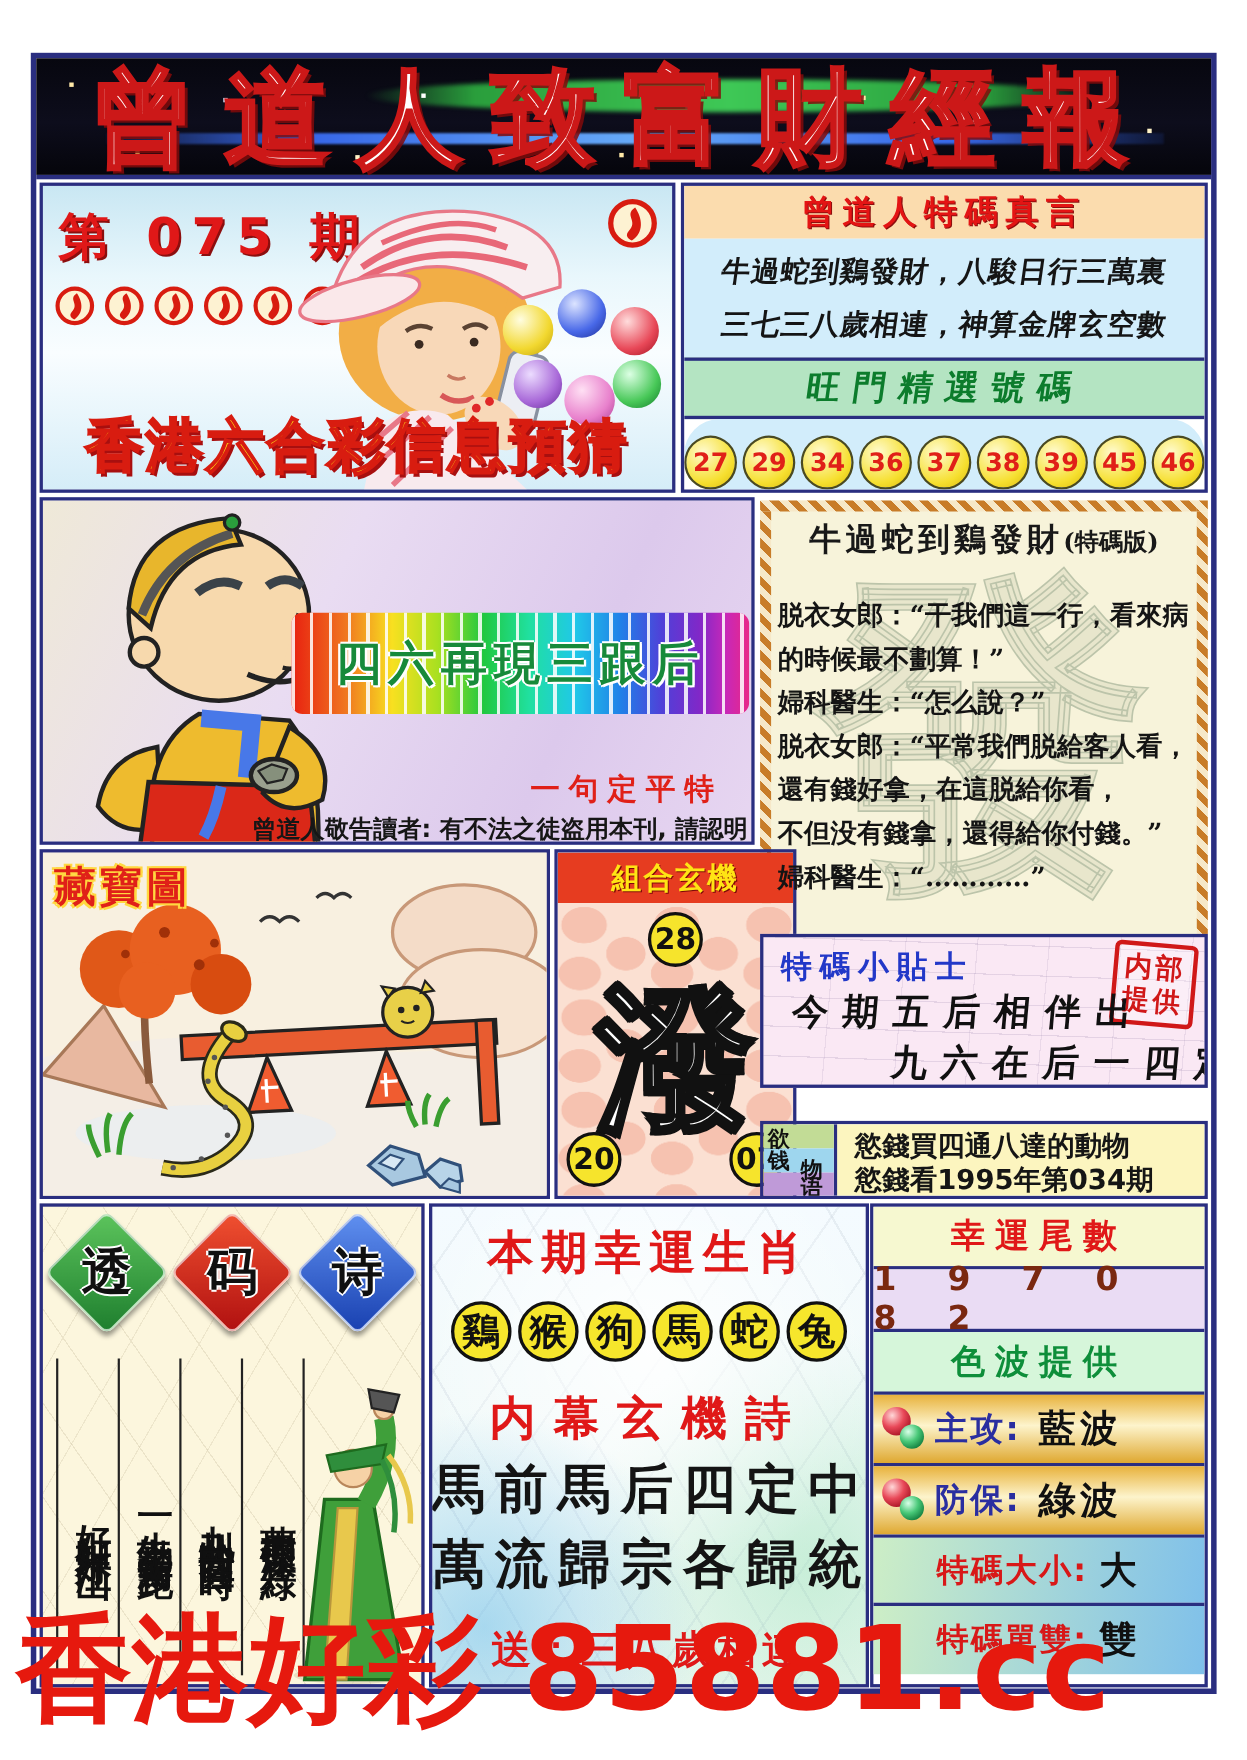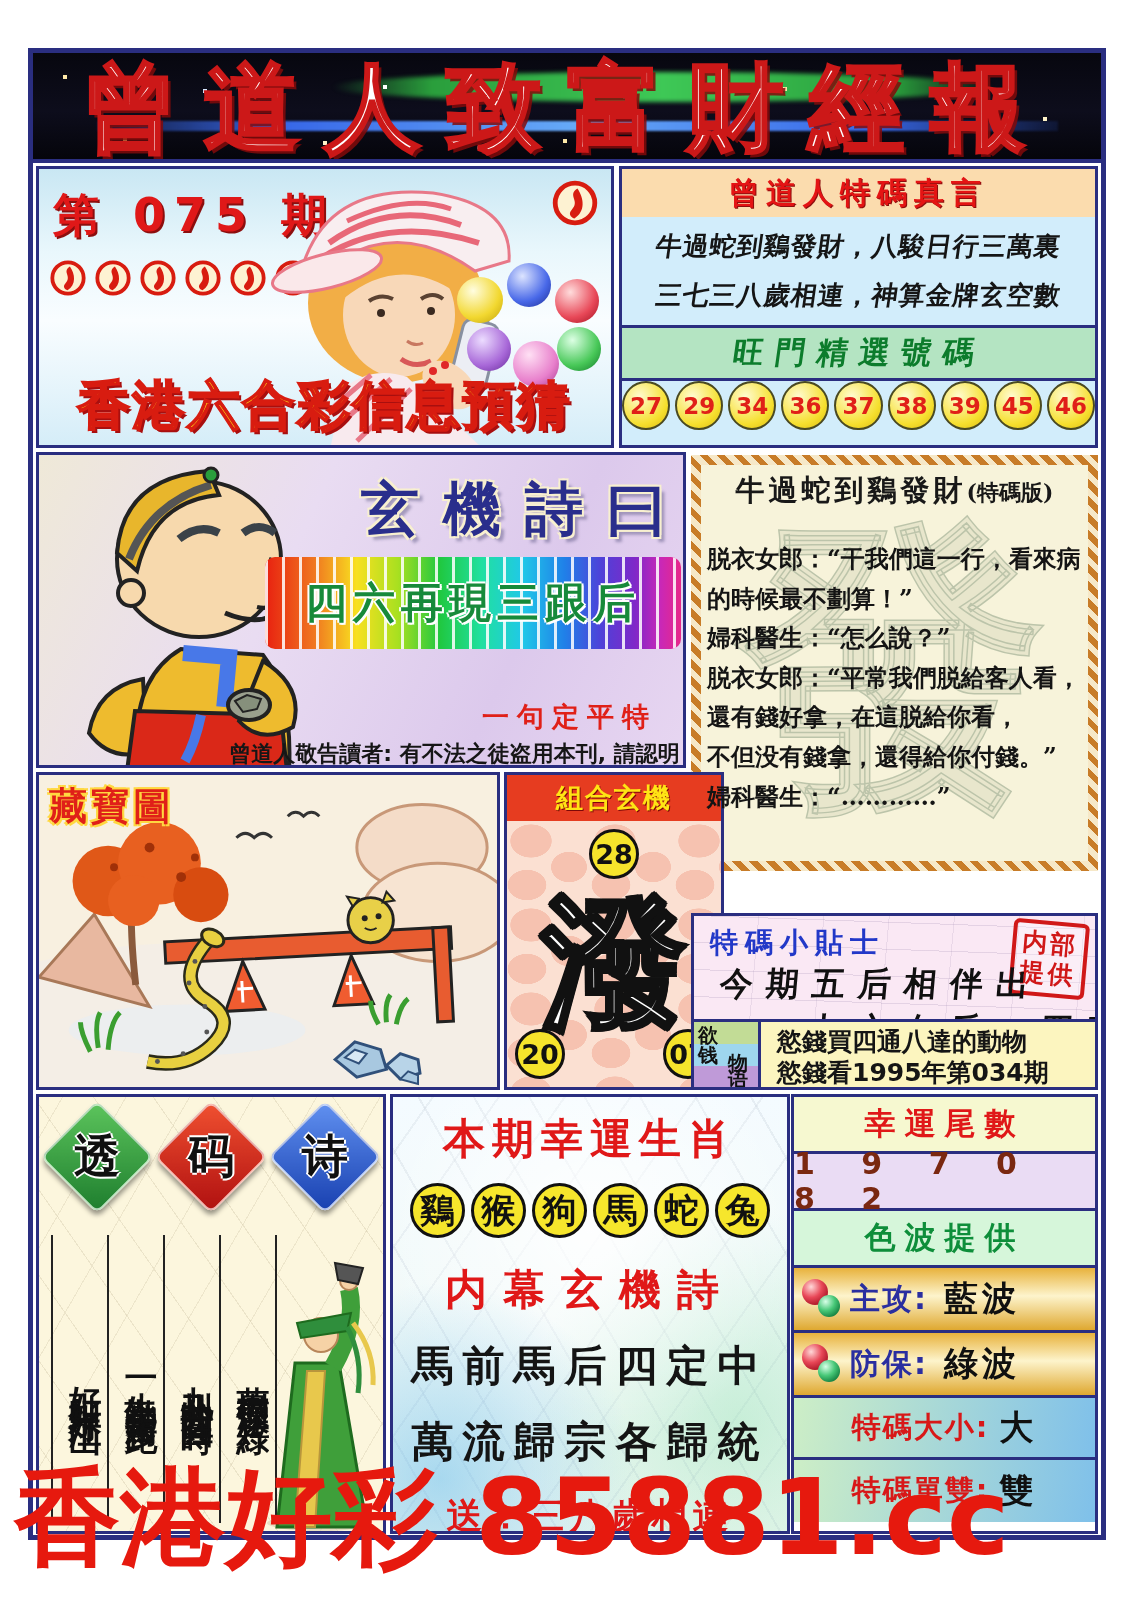--- a/index.html
+++ b/index.html
@@ -44,21 +44,21 @@
 
   
   #p-truth{left:619px;top:166px;width:479px;height:282px;display:flex;flex-direction:column;}
   #truth-header{height:48px;background:#fbdcae;display:flex;align-items:center;justify-content:center;}
   #truth-header span{font-size:30px;font-weight:900;color:#e41414;letter-spacing:7px;text-shadow:1px 1px 0 #8c0e0e;}
   #truth-verse{flex:1;background:#d2edfb;display:flex;flex-direction:column;justify-content:center;gap:14px;}
   .verse-line{text-align:center;font-size:26px;font-weight:900;color:#151515;letter-spacing:1px;transform:skewX(-8deg);}
   #truth-band{height:50px;background:#b4e4c2;border-top:3px solid #2a2e80;border-bottom:3px solid #2a2e80;
      display:flex;align-items:center;justify-content:center;}
   #truth-band span{font-size:31px;font-weight:900;color:#0c7c2c;letter-spacing:11px;transform:skewX(-8deg);}
-  #truth-nums{height:64px;background:#d2edfb;display:flex;align-items:flex-start;justify-content:center;gap:5px;}
+  #truth-nums{height:64px;background:#d2edfb;display:flex;align-items:flex-end;justify-content:center;gap:5px;border-radius:32px;}
   .numball{width:45px;height:45px;border-radius:50%;border:2px solid #4a4a22;
      background:radial-gradient(circle at 35% 30%,#fffbd0,#f6df2e 65%,#d8b810);
      display:flex;align-items:center;justify-content:center;font-size:23px;font-weight:900;color:#e02018;}
 
   
   #p-mystic{left:36px;top:452px;width:650px;height:316px;
      background:linear-gradient(115deg,#efe9d8 0%,#e9dcf2 38%,#dcc9ec 72%,#e7d6f1 100%);}
   #monk{left:-8px;bottom:-6px;width:300px;height:330px;}
   #mystic-title{left:322px;top:16px;font-size:58px;font-weight:900;color:#2a2e8c;letter-spacing:24px;white-space:nowrap;
      text-shadow:2px 2px 0 #f8f0d0,-2px -2px 0 #f8f0d0,2px -2px 0 #f8f0d0,-2px 2px 0 #f8f0d0,5px 5px 3px rgba(40,40,90,.35);}
@@ -102,21 +102,21 @@
   .bigball{position:absolute;width:50px;height:50px;border-radius:50%;background:#f6e42c;border:3px solid #111;
      display:flex;align-items:center;justify-content:center;font-size:27px;font-weight:900;color:#111;box-sizing:border-box;}
   #combo-28{left:50%;top:8px;transform:translateX(-50%);}
   #combo-35{left:8px;bottom:8px;}
   #combo-07{right:8px;bottom:8px;}
   #combo-char{left:50%;top:54%;transform:translate(-50%,-50%);font-size:145px;font-weight:900;color:#fff;
      -webkit-text-stroke:4px #111;font-family:"DejaVu Serif",serif;
      text-shadow:2px 2px 0 #111,-2px -2px 0 #111,2px -2px 0 #111,-2px 2px 0 #111;}
 
   
-  #p-tips{left:691px;top:913px;width:407px;height:140px;background:#fae8f4;
+  #p-tips{left:691px;top:849px;width:407px;height:140px;background:#fae8f4;
      background-image:repeating-linear-gradient(2deg,transparent 0 26px,rgba(150,130,170,.22) 26px 27px),
        repeating-linear-gradient(95deg,transparent 0 64px,rgba(150,130,170,.16) 64px 65px);}
   #tips-title{left:16px;top:8px;font-size:28px;font-weight:900;color:#2238c8;letter-spacing:7px;font-family:"DejaVu Serif",serif;}
   #tips-seal{right:8px;top:5px;width:76px;height:76px;border:4px solid #d01818;border-radius:6px;
      transform:rotate(5deg);background:rgba(255,255,255,.25);display:flex;flex-direction:column;
      align-items:center;justify-content:center;box-sizing:border-box;}
   #tips-seal div{font-size:25px;font-weight:900;color:#d01818;letter-spacing:3px;line-height:1.2;font-family:"DejaVu Serif",serif;}
   .tips-line{position:absolute;font-size:33px;font-weight:800;color:#101010;letter-spacing:13px;
      font-family:"DejaVu Serif",serif;transform:skewX(-5deg);white-space:nowrap;}
   #tips-line1{left:26px;top:46px;}
@@ -159,21 +159,21 @@
        radial-gradient(circle at 50% 30%,rgba(255,255,255,.9),transparent 60%),
        radial-gradient(circle at 88% 75%,rgba(150,225,180,.45),transparent 45%),
        repeating-linear-gradient(60deg,transparent 0 46px,rgba(200,210,220,.35) 46px 48px),
        repeating-linear-gradient(-55deg,transparent 0 52px,rgba(200,210,220,.3) 52px 54px),
        linear-gradient(#f4fbff,#eef8f2);}
   #z-title{margin-top:14px;font-size:42px;font-weight:900;color:#e01818;letter-spacing:7px;white-space:nowrap;}
   #z-circles{margin-top:16px;display:flex;justify-content:center;gap:6px;}
   .zball{width:55px;height:55px;border-radius:50%;background:#f6e62c;border:3px solid #111;box-sizing:border-box;
      display:flex;align-items:center;justify-content:center;font-size:34px;font-weight:900;color:#111;}
   #z-poemtitle{margin-top:24px;font-size:42px;font-weight:900;color:#e01818;letter-spacing:16px;white-space:nowrap;}
-  .z-line{margin-top:20px;font-size:42px;font-weight:800;color:#141414;letter-spacing:9px;white-space:nowrap;}
+  .z-line{margin-top:4px;font-size:48px;font-weight:800;color:#141414;letter-spacing:9px;white-space:nowrap;}
   #z-gift{margin-top:22px;font-size:36px;font-weight:800;color:#e01818;letter-spacing:5px;white-space:nowrap;}
 
   
   #p-lucky{left:791px;top:1094px;width:307px;height:440px;display:flex;flex-direction:column;}
   .lrow{border-bottom:3px solid #2a2e80;display:flex;align-items:center;justify-content:center;box-sizing:border-box;}
   .lrow:last-child{border-bottom:none;}
   #lr1{height:57px;background:#f6f8d0;font-size:31px;font-weight:900;color:#e01818;letter-spacing:9px;}
   #lr2{height:57px;background:#eadcf4;font-size:30px;font-weight:900;color:#7a2810;letter-spacing:18px;}
   #lr3{height:57px;background:#d6f6da;font-size:31px;font-weight:900;color:#0e8e3a;letter-spacing:9px;}
   .gold{background:linear-gradient(180deg,#e8b23c,#fdf4cc 45%,#dfa830);}
@@ -324,21 +324,20 @@
       <path d="M212 92 q16 -12 32 0" stroke="#3a4248" stroke-width="8" fill="none"></path>
       <path d="M238 118 q28 10 12 38 q-8 14 -24 10" stroke="#222" stroke-width="4" fill="#f7d9ad"></path>
       <path d="M194 172 q38 16 62 -6" stroke="#222" stroke-width="5" fill="none"></path>
       <path d="M252 178 q12 16 -4 24" stroke="#222" stroke-width="4" fill="none"></path>
       <circle cx="100" cy="152" r="13" fill="#f7d9ad" stroke="#222" stroke-width="4"></circle>
       <path d="M152 212 L198 216 L194 258 L238 262" stroke="#4878e8" stroke-width="16" fill="none"></path>
       <path d="M232 220 q42 26 30 66 q-32 18 -54 -6 Z" fill="#eebb2e" stroke="#222" stroke-width="4"></path>
       <ellipse cx="218" cy="264" rx="21" ry="15" fill="#9aa08e" stroke="#222" stroke-width="4"></ellipse>
       <path d="M204 260 l12 -6 l14 4 l-4 10 l-14 3 Z" fill="#86907c" stroke="#222" stroke-width="2"></path>
     </svg>
-    <div id="mystic-title" class="abs">玄機詩曰</div>
     <div id="rainbow">
       <span>四六再現三跟后</span>
     </div>
     <div id="mystic-tagline" class="abs">一句定平特</div>
     <div id="mystic-notice" class="abs">曾道人敬告讀者: 有不法之徒盗用本刊, 請認明原版!</div>
   </div>
 
   <div id="p-humor" class="panel">
     <div id="humor-watermark" class="abs">發</div>
     <div id="humor-title">

